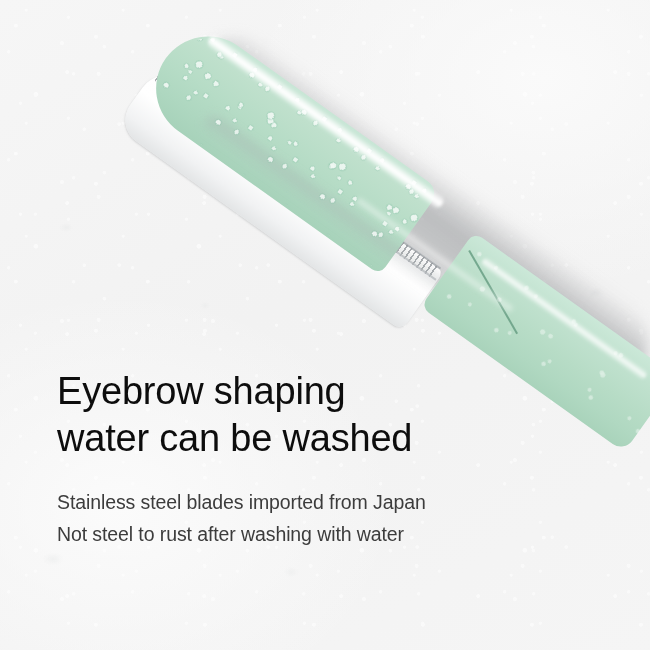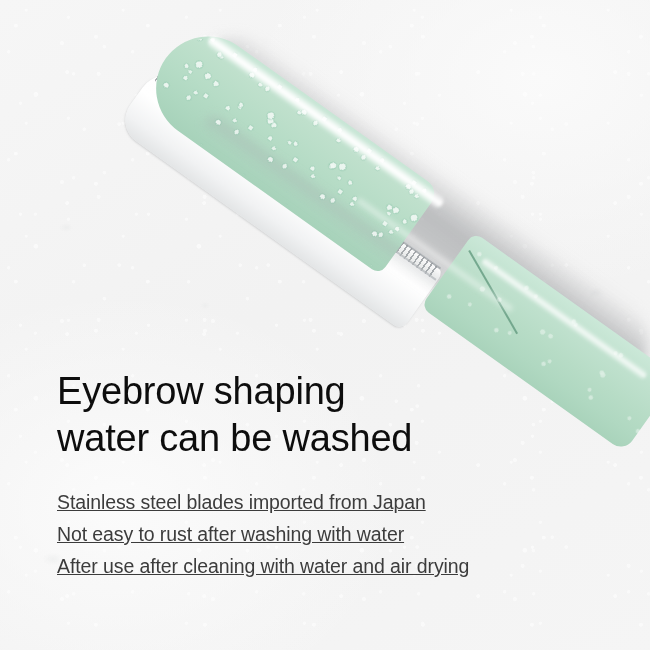--- a/index.html
+++ b/index.html
@@ -289,21 +289,20 @@
   .features {
     margin-top: 24px;
   }
   .feature-line {
     font-size: 19.5px;
     line-height: 32px;
     color: #3c3c3c;
     font-weight: 400;
     letter-spacing: -0.1px;
     white-space: pre;
-    text-decoration: underline;
   }
 </style>
 </head>
 <body>
 
 <div class="banner">
 
   <div class="bg-base"></div>
   <div class="bg-blobs"></div>
   <div class="bg-speckle"></div>
@@ -328,18 +327,17 @@
     <div class="gloss-secondary"></div>
     <div class="gloss-handle"></div>
   </div>
 
   <div class="copy">
     <div class="headline">Eyebrow shaping</div>
     <div class="headline">water can be washed</div>
 
     <div class="features">
       <div class="feature-line">Stainless steel blades imported from Japan</div>
-      <div class="feature-line">Not easy to rust after washing with water</div>
-      <div class="feature-line">After use after cleaning with water and air drying</div>
+      <div class="feature-line">Not steel to rust after washing with water</div>
     </div>
   </div>
 
 </div>
 
 </body></html>

